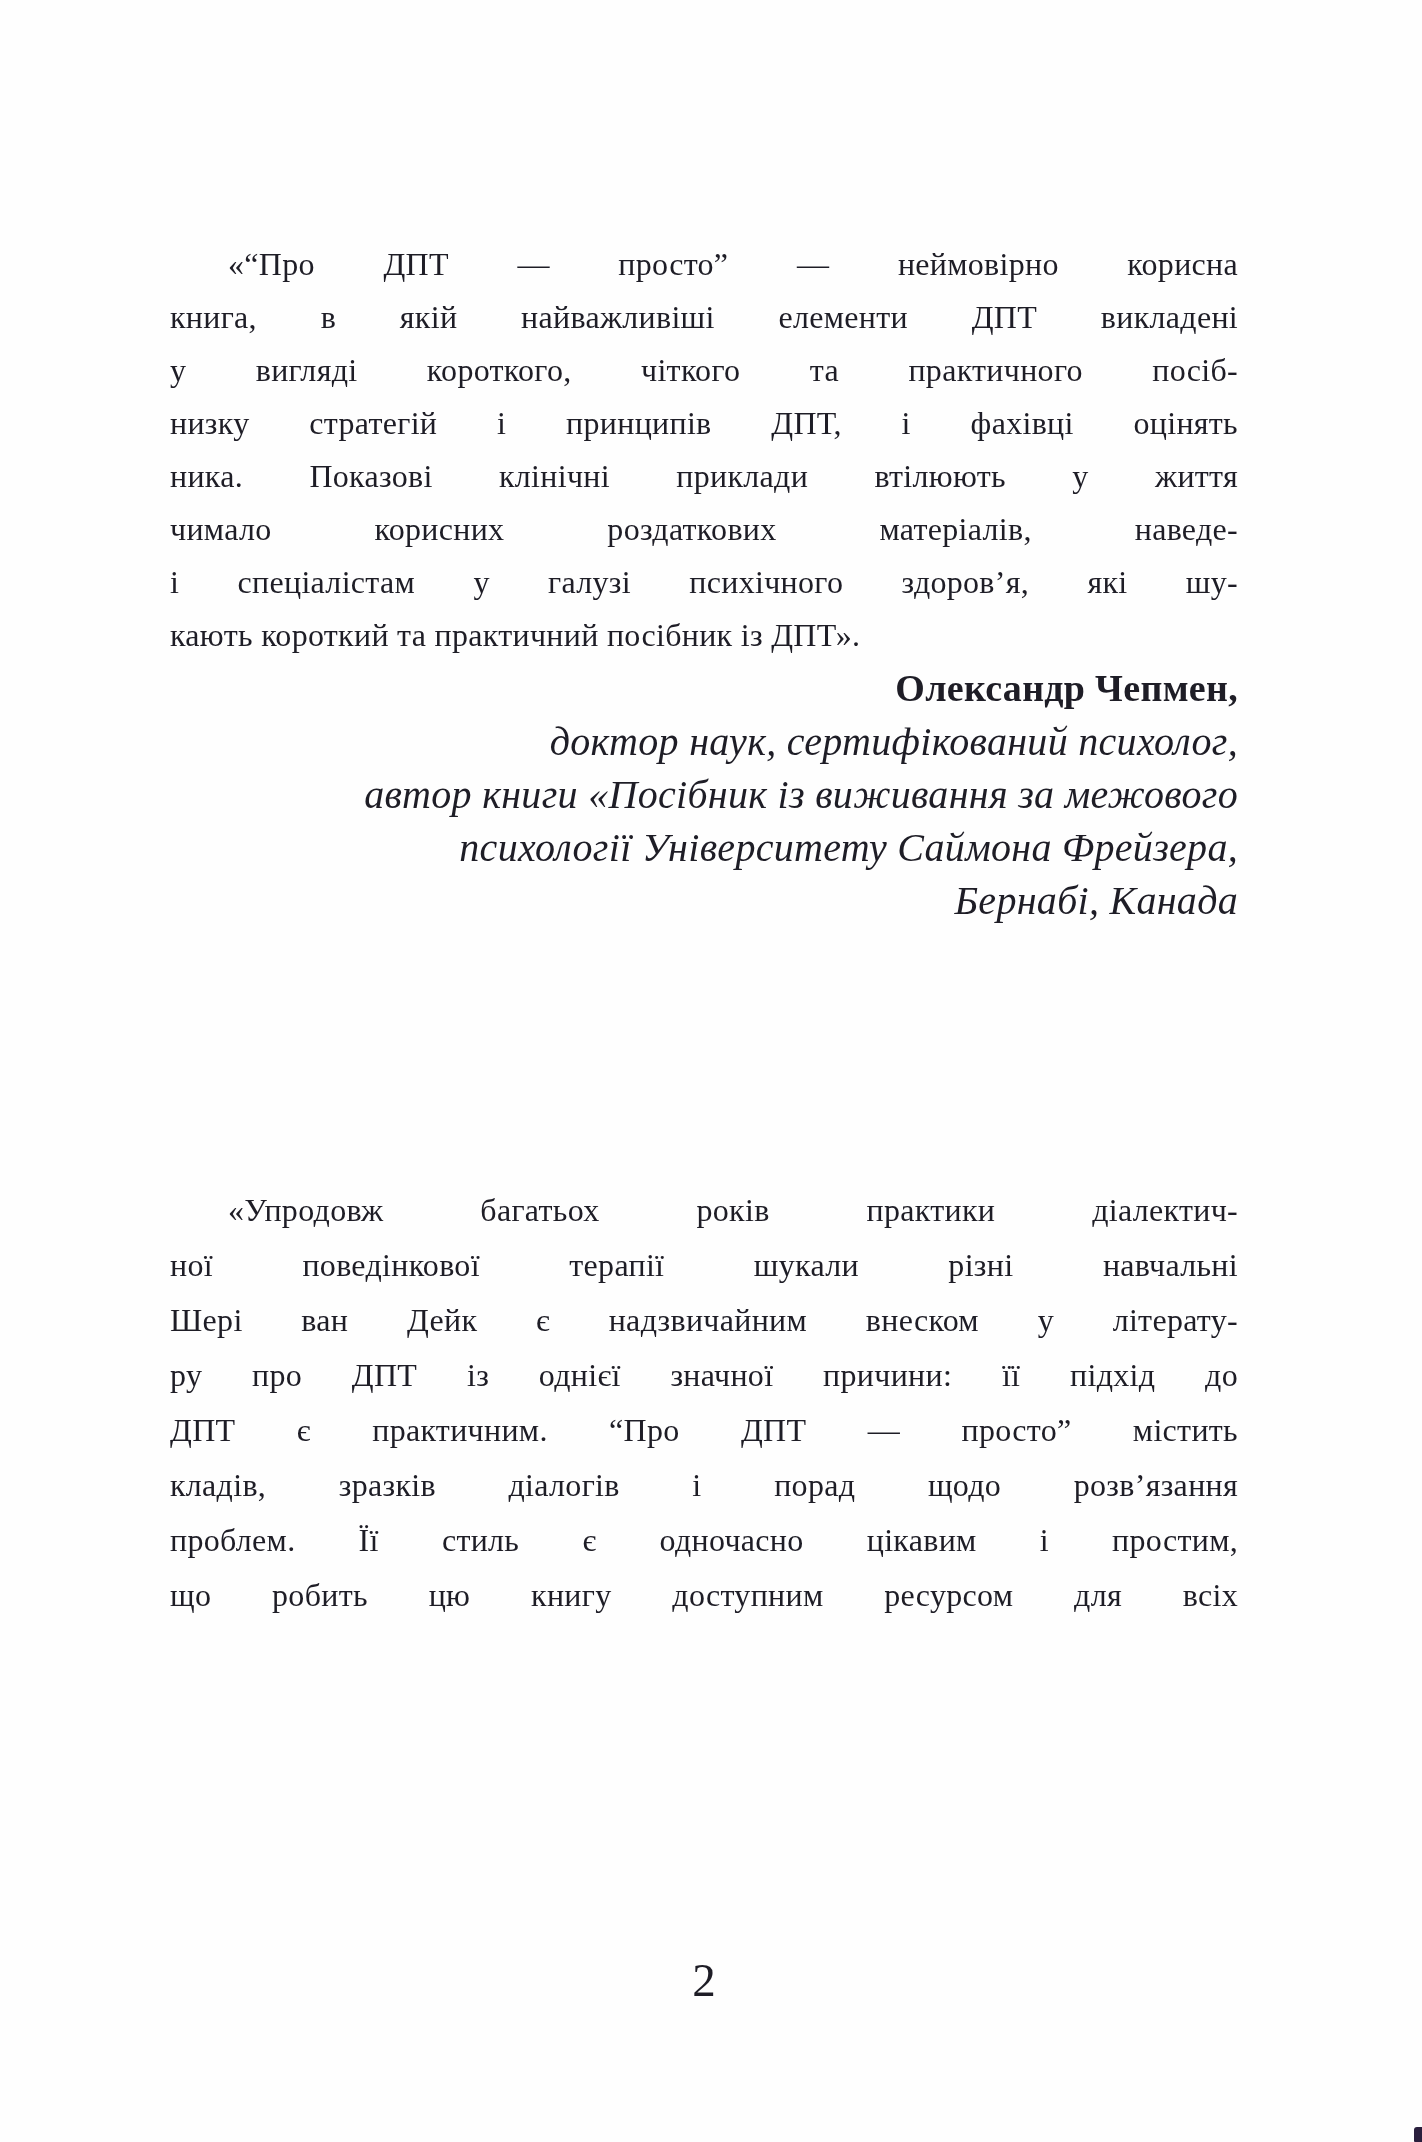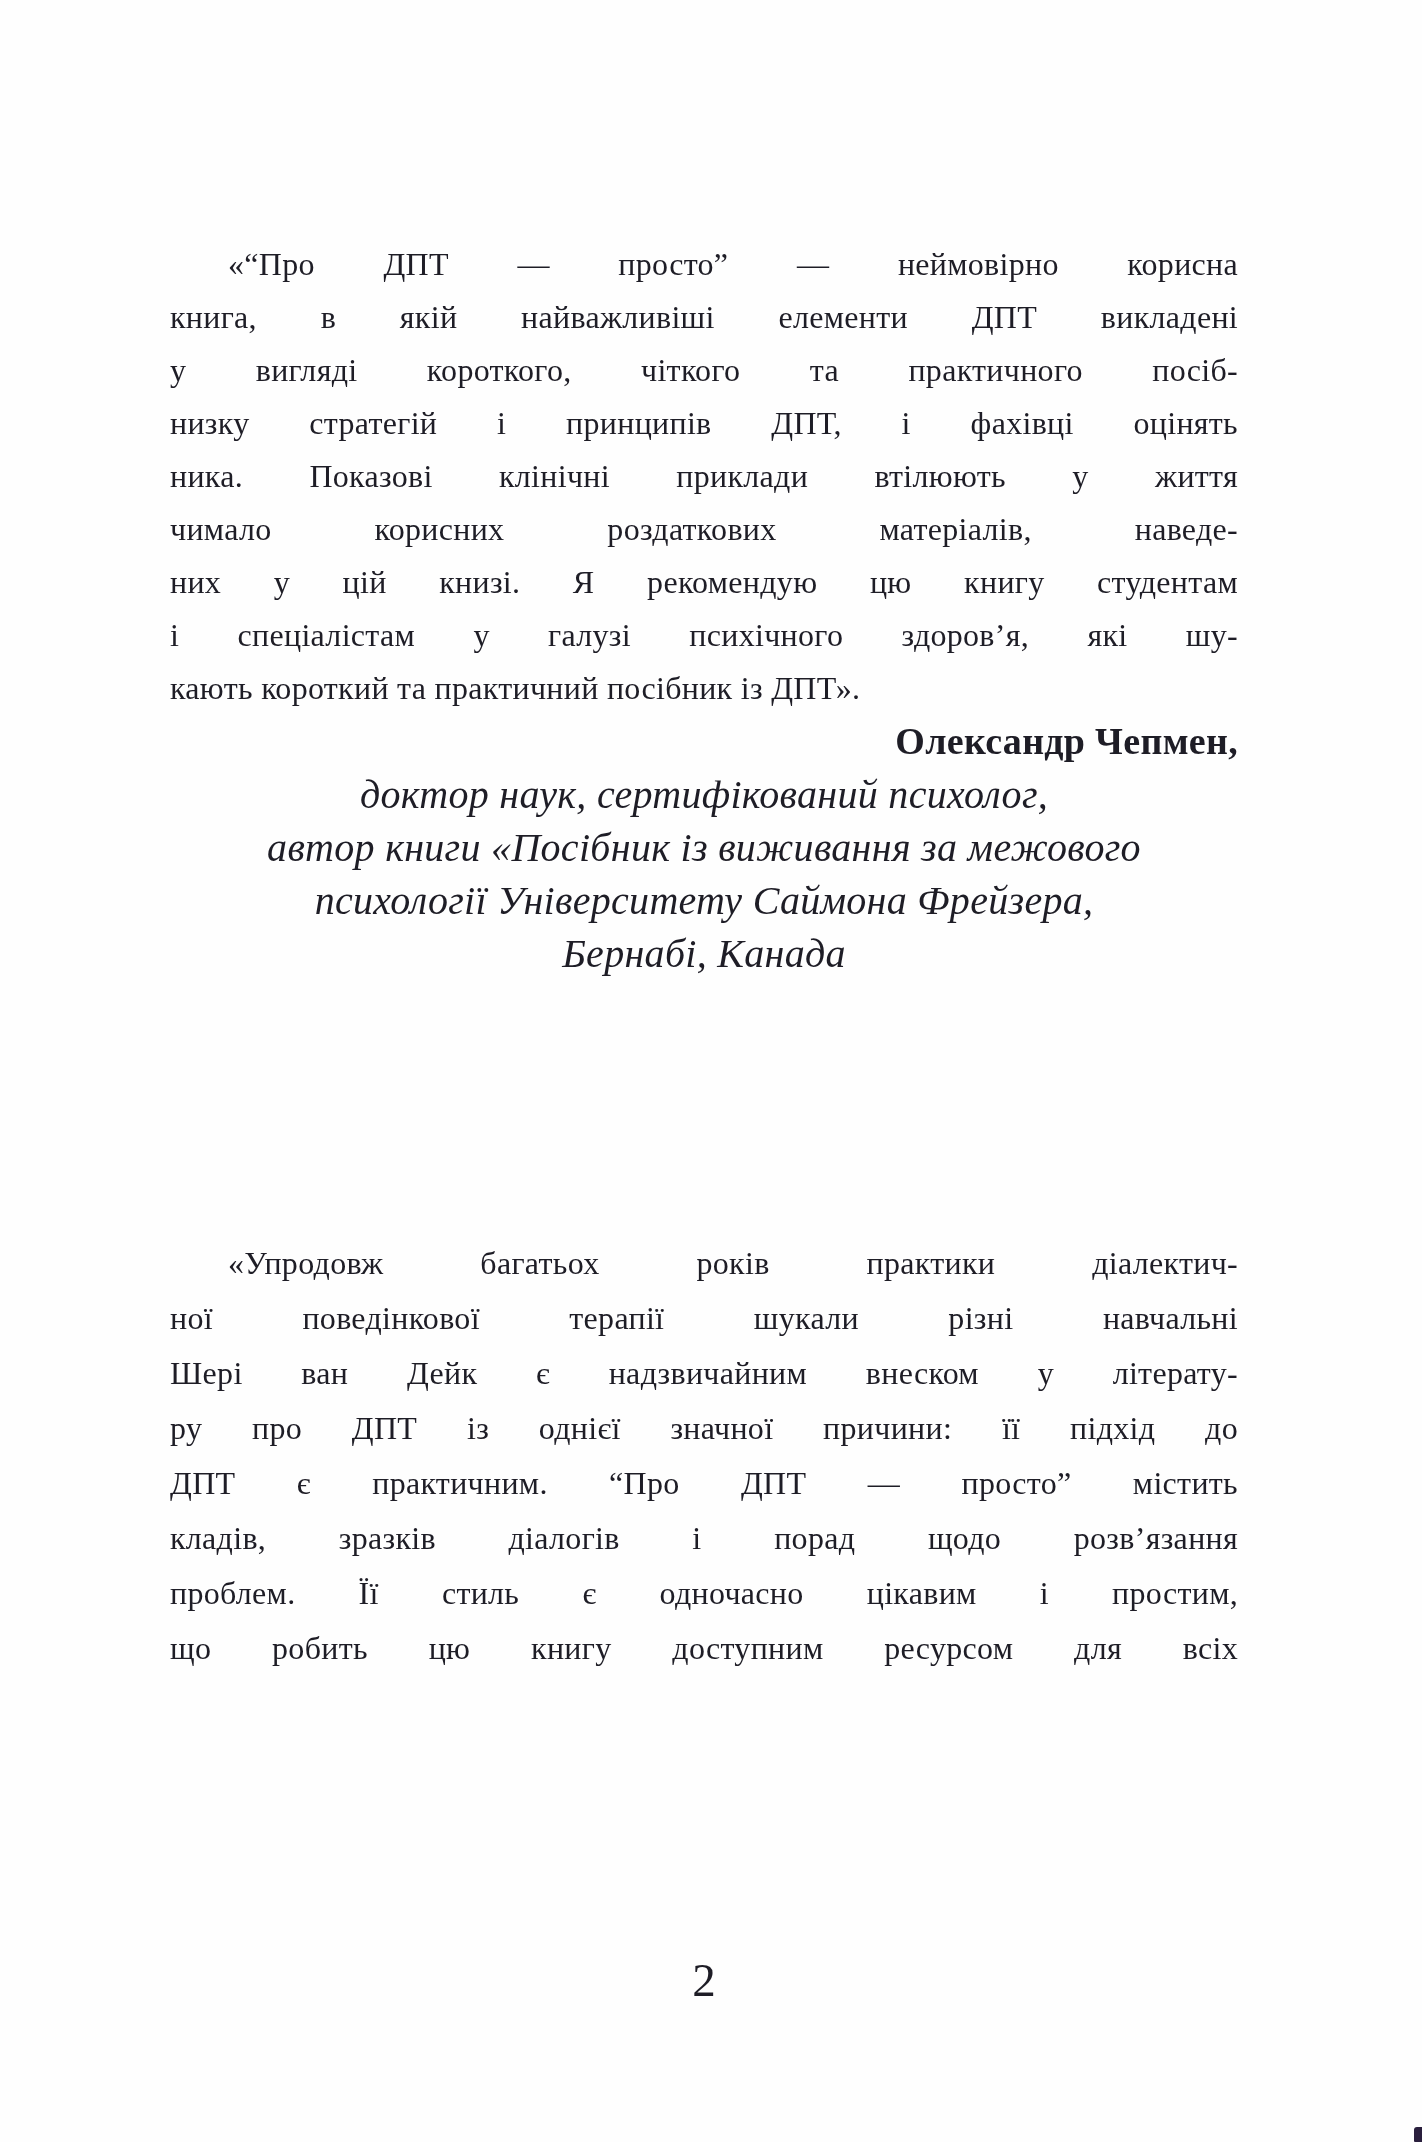--- a/index.html
+++ b/index.html
@@ -39,21 +39,21 @@
     font-size: 38px;
     line-height: 53px;
     font-weight: bold;
     text-align: right;
     letter-spacing: 0.3px;
   }
   .attr-line {
     font-size: 40px;
     line-height: 53px;
     font-style: italic;
-    text-align: center;
+    text-align: right;
     letter-spacing: 0.3px;
   }
   .gap { height: 256px; }
   .pagenum {
     position: absolute;
     left: 170px;
     top: 1952px;
     width: 1068px;
     text-align: center;
     font-size: 47px;
@@ -75,21 +75,20 @@
 <div class="page" style="background: rgb(254, 254, 254); color: rgb(30, 29, 38);">
   <div class="textblock">
 
     <blockquote class="quote">
         <div class="line indent">«“Про ДПТ — просто” — неймовірно корисна</div>
         <div class="line">книга, в якій найважливіші елементи ДПТ викладені</div>
         <div class="line">у вигляді короткого, чіткого та практичного посіб-</div>
         <div class="line">низку стратегій і принципів ДПТ, і фахівці оцінять</div>
         <div class="line">ника. Показові клінічні приклади втілюють у життя</div>
         <div class="line">чимало корисних роздаткових матеріалів, наведе-</div>
-        <div class="line">них у цій книзі. Я рекомендую цю книгу студентам</div>
         <div class="line">і спеціалістам у галузі психічного здоров’я, які шу-</div>
         <div class="line no-just">кають короткий та практичний посібник із ДПТ».</div>
       </blockquote>
 
     <div class="attribution">
       <div class="attr-name">Олександр Чепмен,</div>
       <div>
           <div class="attr-line">доктор наук, сертифікований психолог,</div>
           <div class="attr-line">автор книги «Посібник із виживання за межового</div>
           <div class="attr-line">психології Університету Саймона Фрейзера,</div>

